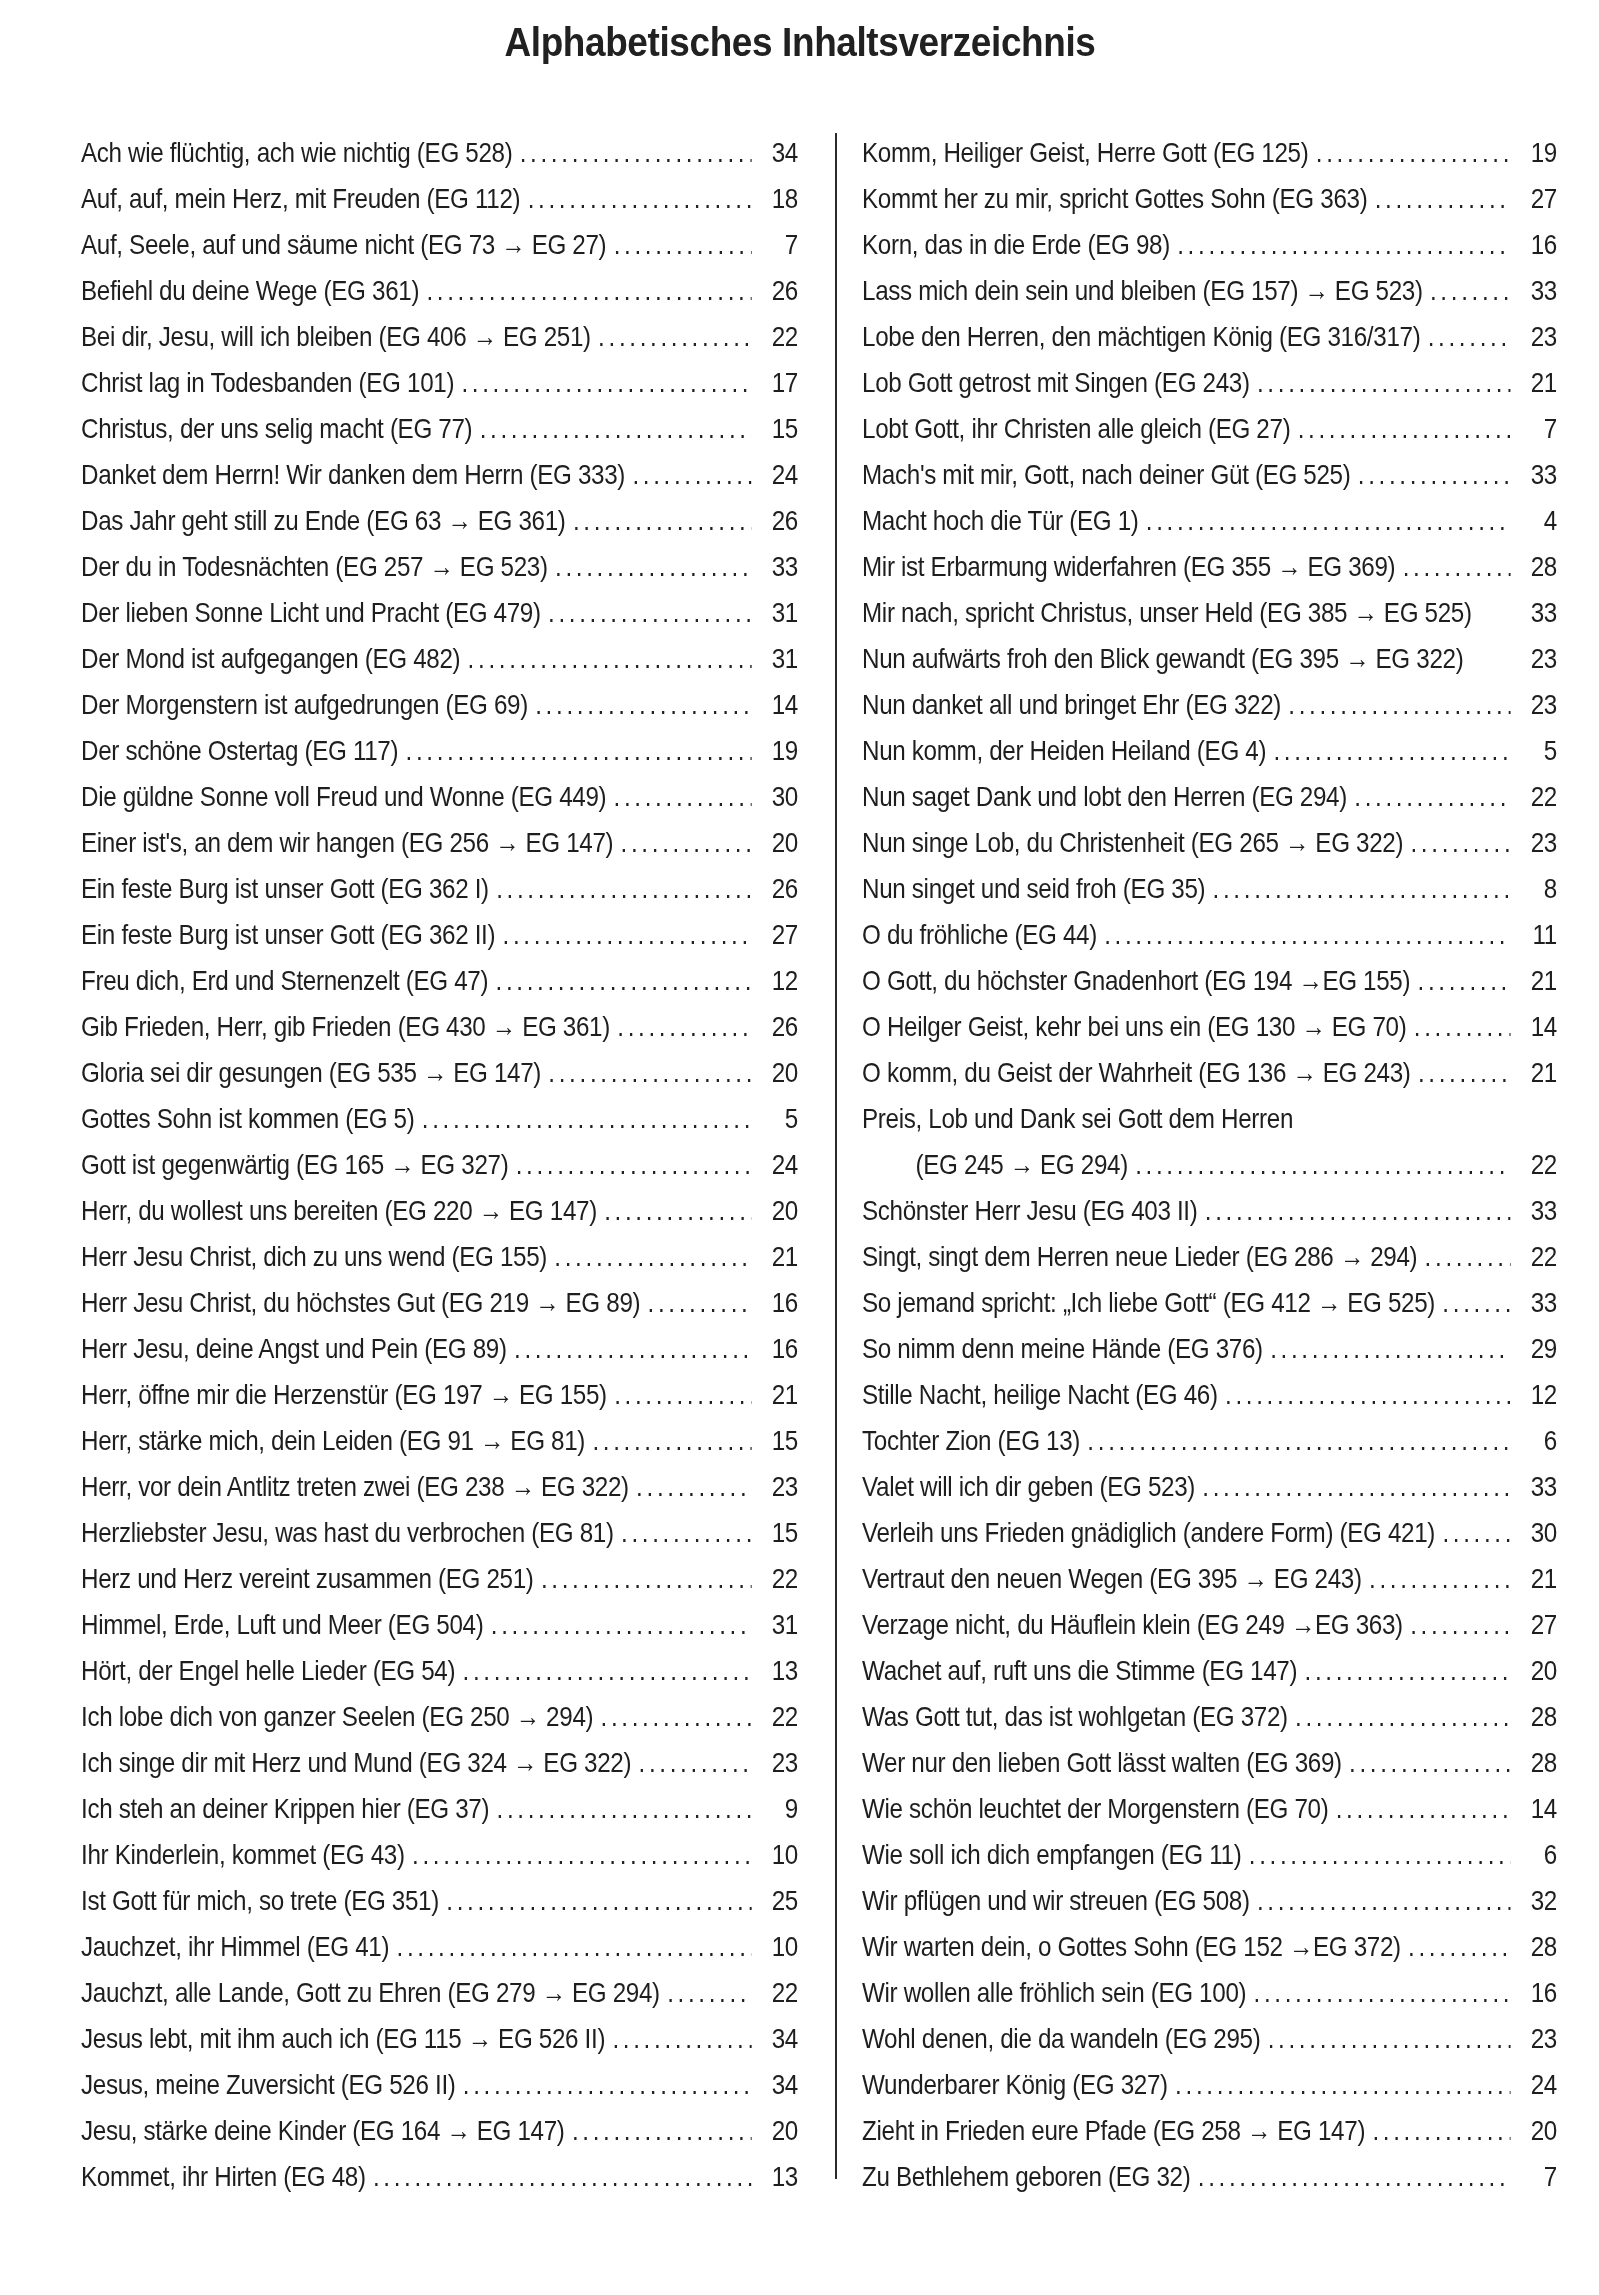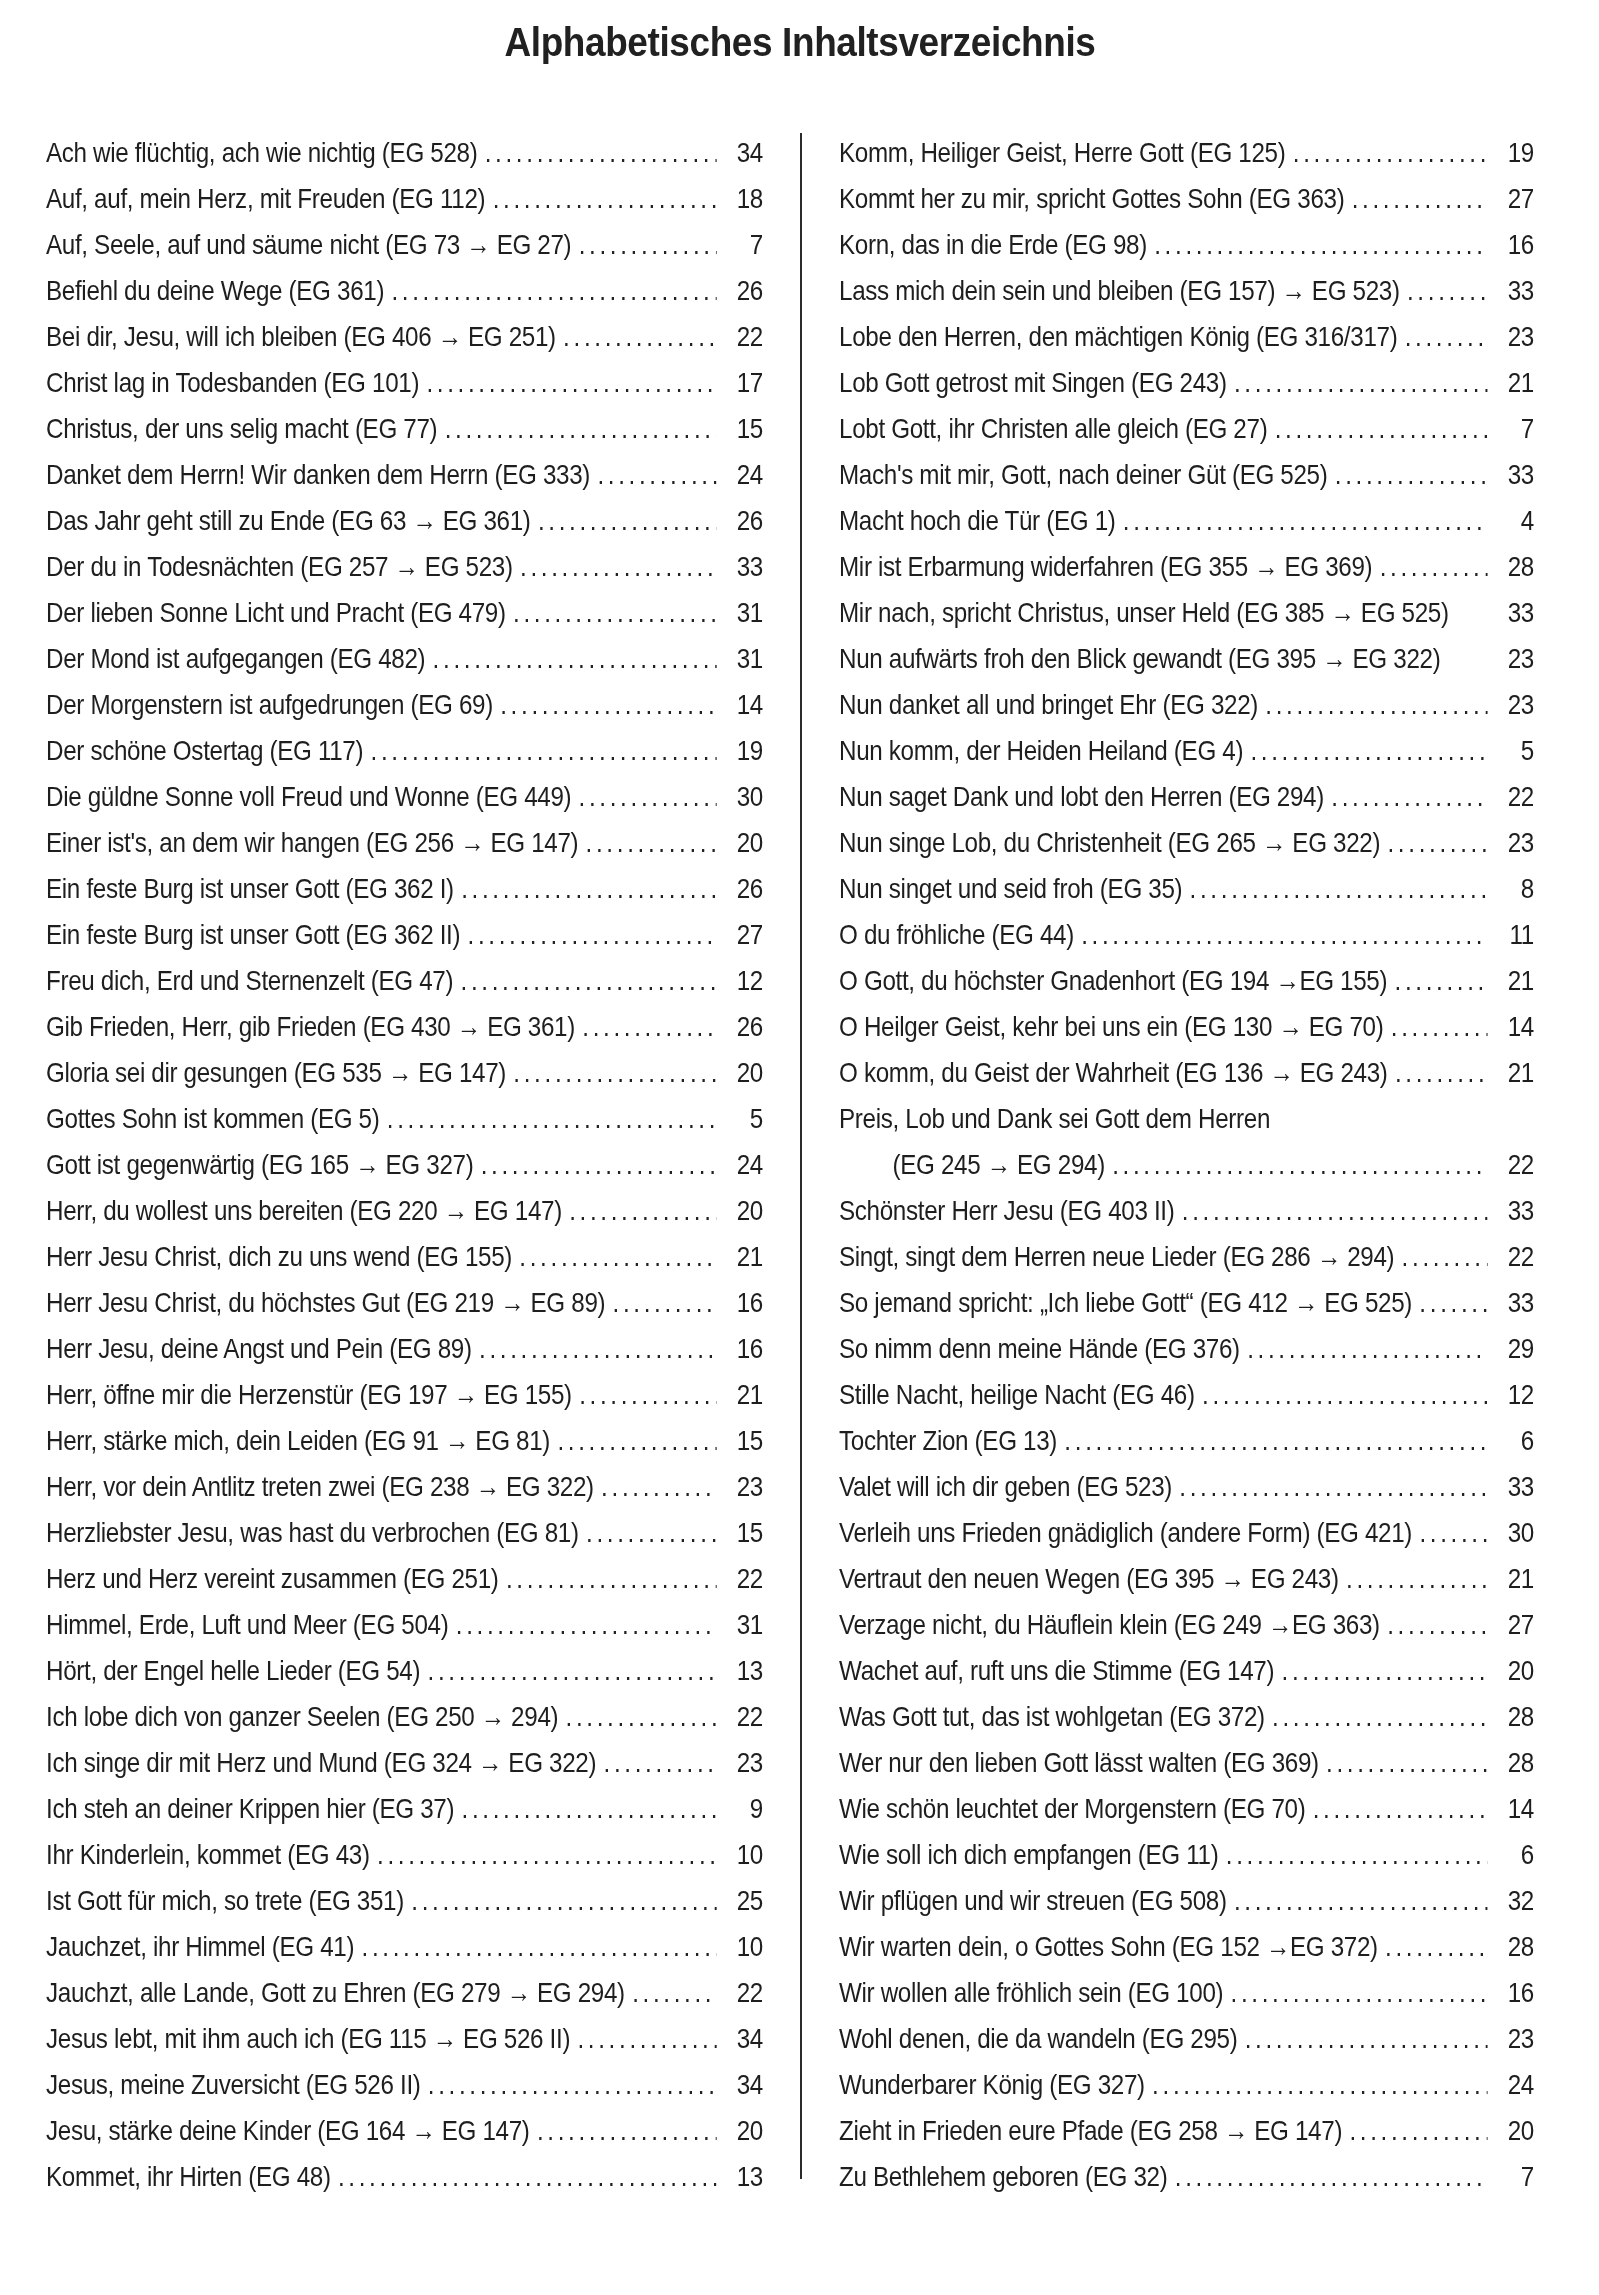--- a/index.html
+++ b/index.html
@@ -20,23 +20,23 @@
     font-weight: 700;
     text-align: center;
     letter-spacing: -0.4px;
     transform: scaleX(0.9);
     color: #212121;
   }
   .cols {
     display: flex;
     margin: 63px 0 0 46px;
   }
-  .col { flex: 0 0 auto; }
+  .col { flex: 0 0 auto; margin-left: 35px; }
   .col-left  { width: 717px; }
-  .col-right { width: 695px; margin-left: 37px; }
+  .col-right { width: 695px; margin-left: 25px; }
   .divider {
     flex: 0 0 auto;
     width: 2.1px;
     height: 2046px;
     margin-left: 37px;
     margin-top: 4.3px;
     background: #2b2b2b;
   }
   .row {
     display: flex;

